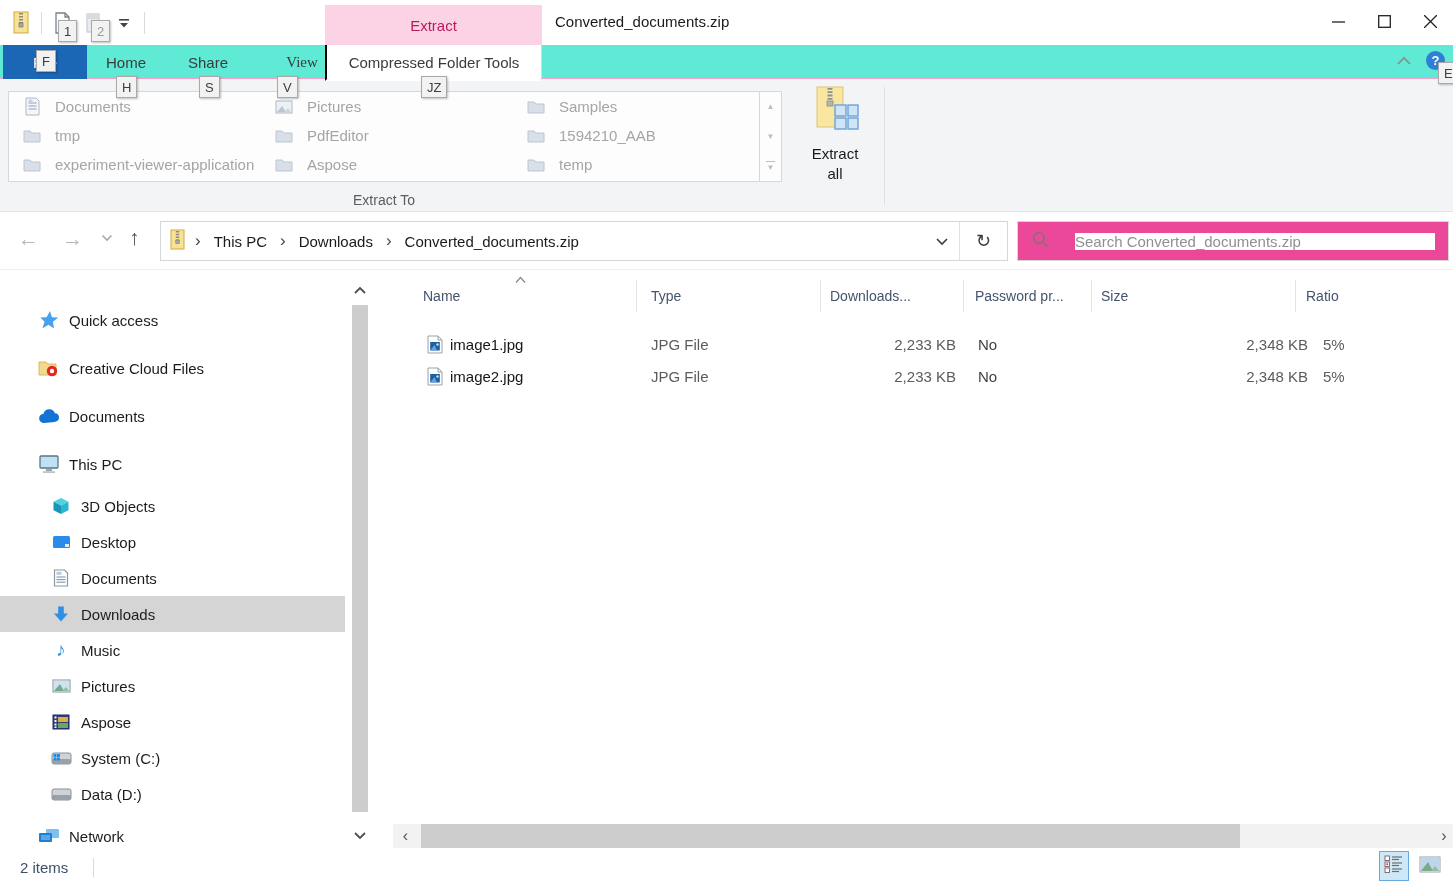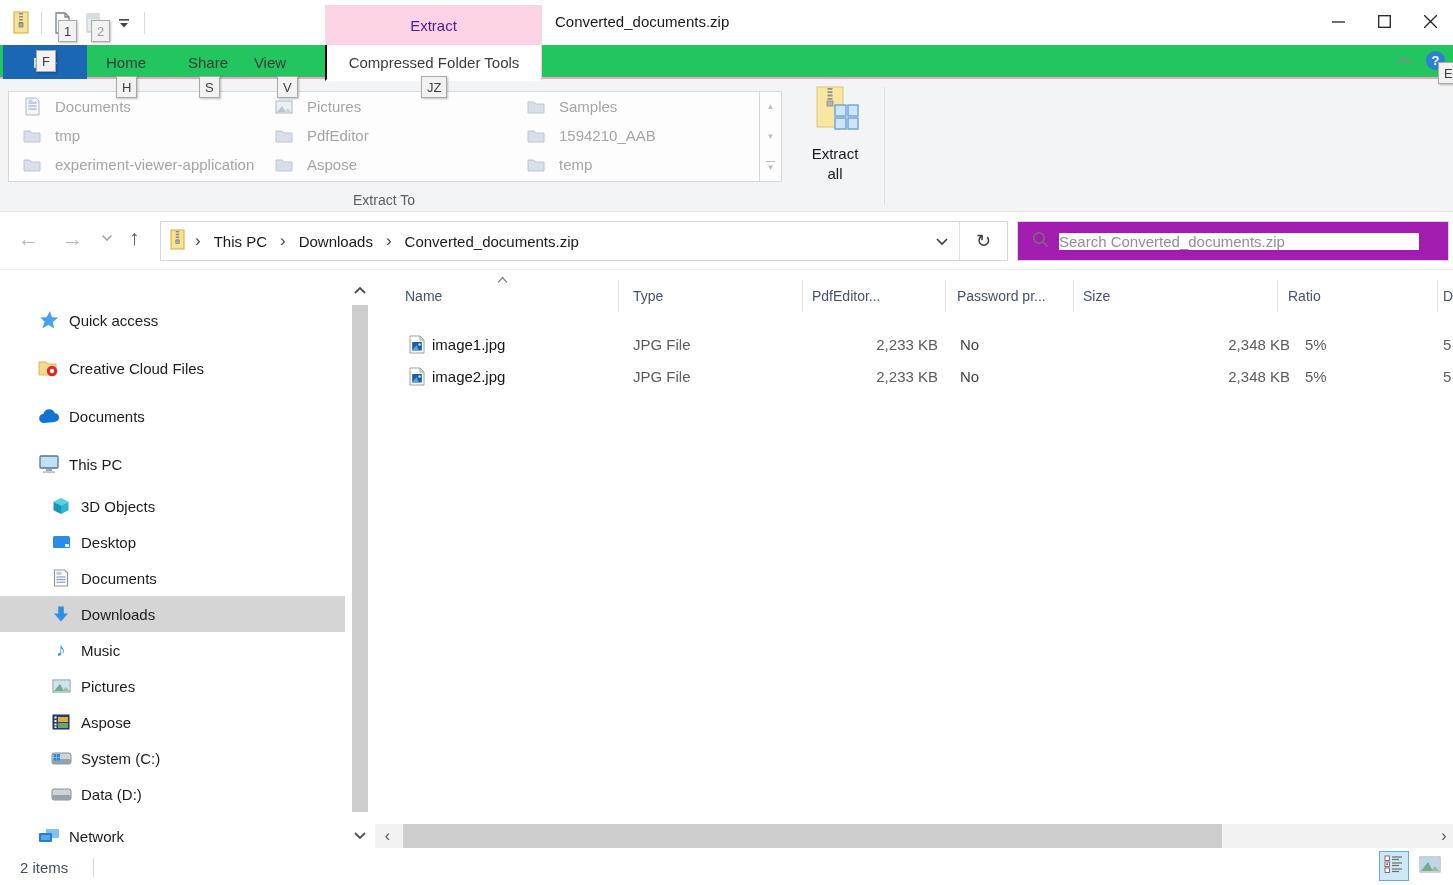--- a/index.html
+++ b/index.html
@@ -12,31 +12,31 @@
   .qat { position:absolute; left:10px; top:10px; display:flex; align-items:center; gap:9px; }
   .qat .sep { width:1px; height:22px; background:#d9d9d9; }
   .qat-btn { width:22px; height:26px; display:flex; align-items:center; justify-content:center; }
   .win-title { position:absolute; left:555px; top:13px; font-size:15px; color:#1a1a1a; }
   .win-controls { position:absolute; right:0; top:0; display:flex; }
   .wc { width:46px; height:42px; display:flex; align-items:center; justify-content:center; }
 
   
   .ctx-header { position:absolute; left:325px; top:5px; width:217px; height:40px;
     background:#fbd3e5; display:flex; align-items:center; justify-content:center;
-    font-size:15px; color:#4c1d95; }
-
-  
-  .tabrow { position:absolute; top:45px; left:0; width:100%; height:34px; background:#22c55e;
+    font-size:15px; color:#be185d; }
+
+  
+  .tabrow { position:absolute; top:45px; left:0; width:100%; height:34px; background:#5eead4;
     border-bottom:2px solid #f1a3c7;text-align:right; }
   .tab { position:absolute; top:0; height:34px; display:flex; align-items:center; justify-content:center;
     font-size:15px; color:#3b3b3b; }
   .tab-file { left:3px; width:84px; background:#1b66b5; color:#fff; }
   .tab-home { left:96px; width:60px; }
   .tab-share { left:178px; width:60px; }
-  .tab-view { left:240px; width:60px; }
+  .tab-view { left:272px; width:60px;font-family:Liberation Serif, serif; }
   .tab-ctx { left:325px; width:217px; background:#fff; border-left:2px solid #000000;
     border-right:1px solid #f7c6dd; border-bottom:2px solid #fff; height:36px; top:0; z-index:3; }
   .ribbon-tools { position:absolute; right:8px; top:6px; display:flex; gap:14px; align-items:center; }
   .help-circle { width:19px; height:19px; border-radius:50%; background:#2f7fd6; color:#fff;
     font-size:13px; font-weight:bold; display:flex; align-items:center; justify-content:center; }
 
   
   .keytip { position:absolute; z-index:60; background:#f2f2f2; border:1px solid #a9a9a9;
     box-shadow:1px 1px 2px rgba(0,0,0,.25); color:#3d3d3d; font-size:13px; line-height:1;
     padding:4px 5px 3px; }
@@ -70,41 +70,41 @@
   .nav-up { position:absolute; left:129px; top:15px; color:#4f4f4f; }
   .addrwrap { position:absolute; left:160px; top:9px; width:848px; height:40px;
     border:1px solid #d6d6d6; background:#fff; display:flex; align-items:center; }
   .addr-main { flex:1; display:flex; align-items:center; gap:6px; padding-left:8px; height:100%; }
   .crumb { font-size:15px; color:#1a1a1a; padding:0 4px; }
   .crumb-chev { font-size:17px; color:#444; padding:0 3px; }
   .addr-drop { width:34px; height:100%; display:flex; align-items:center; justify-content:center; }
   .addr-refresh { width:48px; height:100%; border-left:1px solid #e2e2e2; display:flex;
     align-items:center; justify-content:center; font-size:18px; color:#3d3d3d; }
   .searchbox { position:absolute; left:1017px; top:9px; width:432px; height:40px;
-    border:1px solid #d6d6d6; background:#a21caf; display:flex; align-items:center; gap:10px; padding-left:14px; }
+    border:1px solid #d6d6d6; background:#ec4899; display:flex; align-items:center; gap:26px; padding-left:14px; }
   .searchbox input { border:none; outline:none; font-size:15px; color:#333; width:360px;
     font-family:"Liberation Sans", sans-serif; }
   .searchbox input::placeholder { color:#909090; }
 
   
   .content { position:absolute; top:270px; left:0; width:1453px; height:580px; background:#fff; }
 
   
   .sidebar { position:absolute; left:0; top:0; width:345px; height:100%; padding-top:26px; }
   .side-item { display:flex; align-items:center; gap:9px; font-size:15px; color:#1c1c1c; cursor:default;text-align:right; }
   .side-item.top { height:48px; padding-left:38px; }
   .side-item.child { height:36px; padding-left:50px; }
   .side-item.selected { background:#d5d5d5; }
   .side-icon { width:22px; height:20px; display:flex; align-items:center; justify-content:center; flex:none; }
   .vscroll { position:absolute; left:349px; top:0; width:22px; height:100%; }
   .vs-btn { position:absolute; left:0; width:22px; height:20px; display:flex; align-items:center; justify-content:center; }
   .vs-thumb { position:absolute; left:3px; top:35px; width:16px; height:507px; background:#cdcdcd; }
 
   
-  .filearea { position:absolute; left:375px; top:0; right:0; height:100%; }
+  .filearea { position:absolute; left:393px; top:0; right:0; height:100%; }
   .colhead { position:absolute; top:8px; left:0; right:0; height:38px; font-size:14px; color:#44546e; }
   .colhead .hc { position:absolute; top:10px; white-space:nowrap; }
   .colhead .divider { position:absolute; top:2px; width:1px; height:32px; background:#e3e3e3; }
   .sort-chev { position:absolute; left:121px; top:-2px; }
   .frow { position:absolute; left:0; right:0; height:32px; font-size:15px; color:#5c5c5c; }
   .frow span { position:absolute; top:7px; white-space:nowrap; }
   .fc-icon { left:34px; top:6px !important; }
   .fc-name { left:57px; color:#161616; }
   .fc-type { left:258px; }
   .fc-comp { left:330px; width:233px; text-align:right; }
@@ -536,21 +536,21 @@
       <div class="colhead">
         <span class="sort-chev">
           <svg class="chev-svg" width="13" height="8" viewBox="0 0 13 8">
               <polyline points="2,6.5 6.5,1.5 11,6.5" fill="none" stroke="#8a8a8a" stroke-width="1.3"></polyline>
             </svg>
         </span>
         <span class="hc" style="left:30px;">Name</span>
         <span class="divider" style="left:243px;"></span>
         <span class="hc" style="left:258px;">Type</span>
         <span class="divider" style="left:427px;"></span>
-        <span class="hc" style="left:437px;">PdfEditor...</span>
+        <span class="hc" style="left:437px;">Downloads...</span>
         <span class="divider" style="left:570px;"></span>
         <span class="hc" style="left:582px;">Password pr...</span>
         <span class="divider" style="left:698px;"></span>
         <span class="hc" style="left:708px;">Size</span>
         <span class="divider" style="left:902px;"></span>
         <span class="hc" style="left:913px;">Ratio</span>
         <span class="divider" style="left:1062px;"></span>
         <span class="hc" style="left:1068px;">D</span>
       </div>
 

